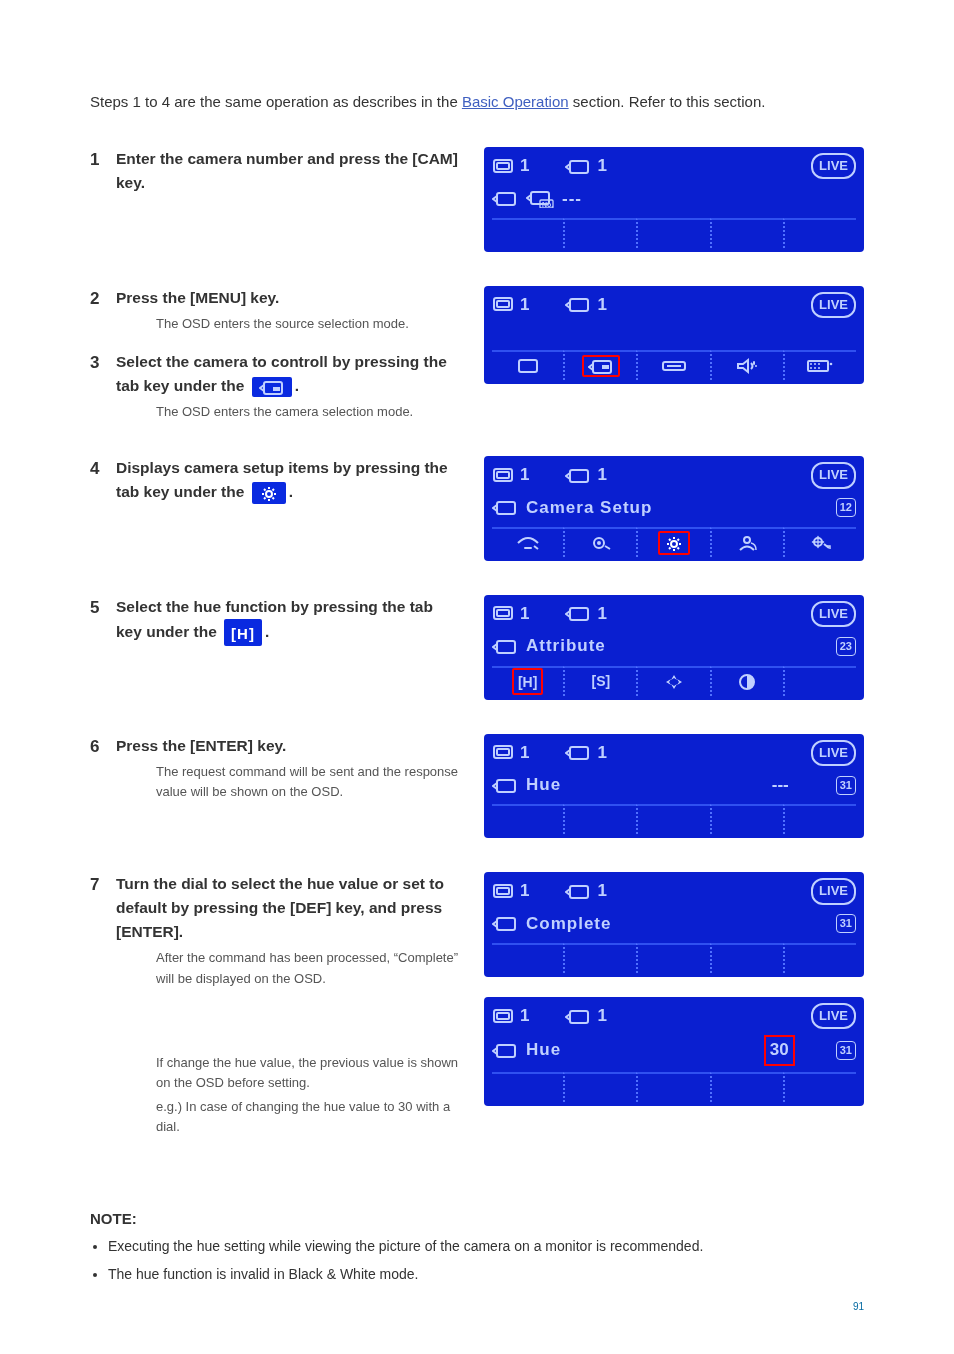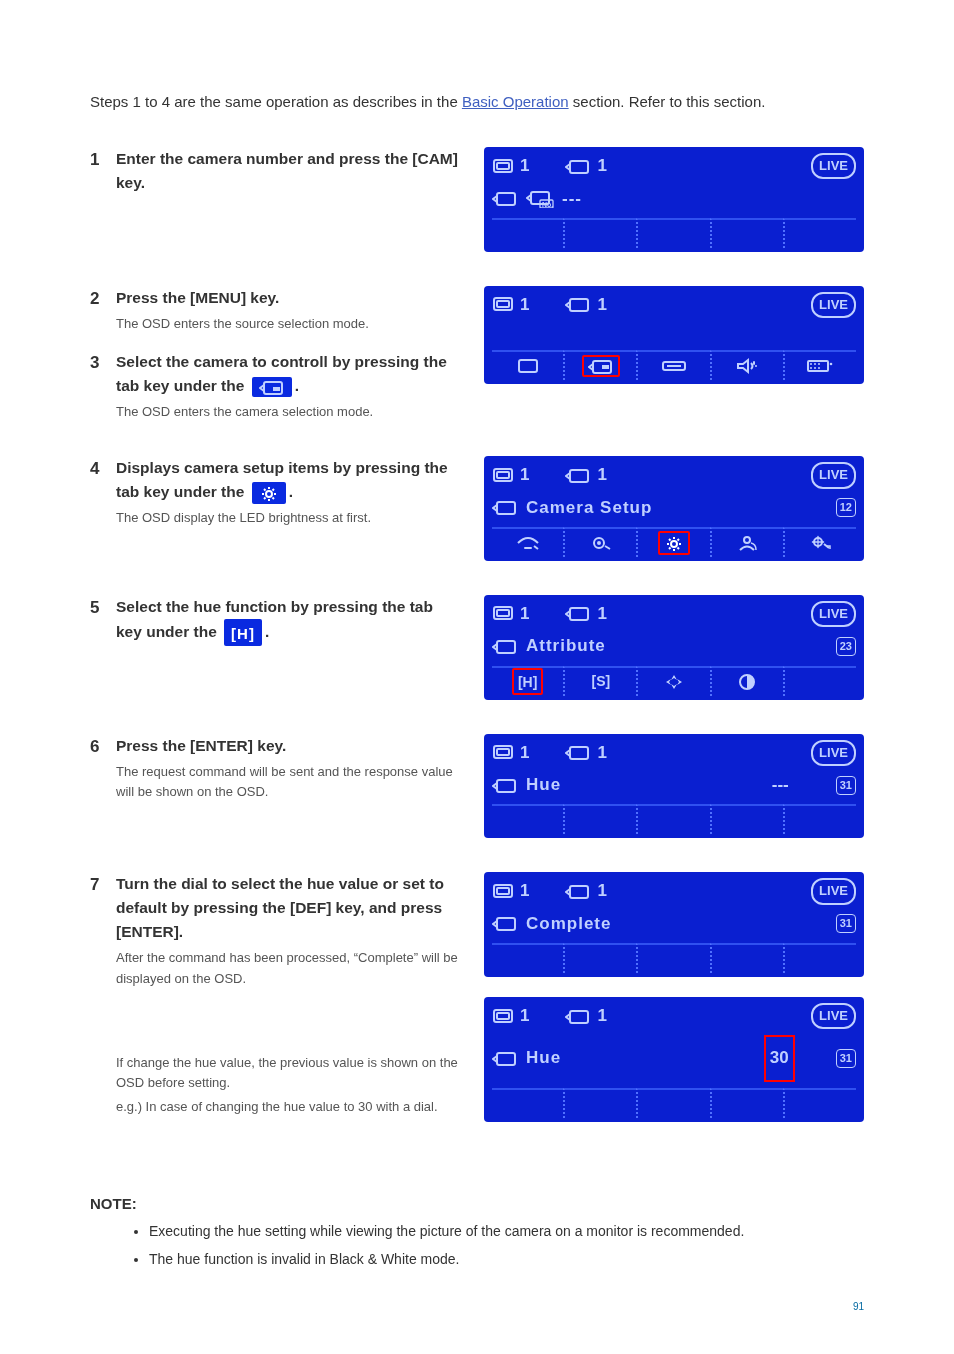--- a/index.html
+++ b/index.html
@@ -4,47 +4,47 @@
 <style>
 html,body{margin:0;padding:0;background:#fff;font-family:Helvetica,Arial,sans-serif;color:#333;font-size:14px;line-height:1.55;}
 .page{width:954px;min-height:1354px;margin:0 auto;padding:90px 90px 60px 90px;box-sizing:border-box;position:relative;}
 .hdr{font-size:20px;font-weight:700;color:#333;margin:0 0 12px 0;}
 .link{color:#3f5fc0;text-decoration:underline;}
 .row{display:flex;align-items:flex-start;margin-top:34px;}
 .txtcol{width:370px;flex:none;}
 .txtcol .num{float:left;width:26px;font-weight:700;font-size:17px;}
 .txtcol .body{margin-left:26px;font-size:15px;}
 .lbl{font-size:15.5px;font-weight:700;}
-.sub{font-size:13px;color:#555;margin-top:4px;}
+.sub{font-size:13px;color:#555;margin-top:4px;margin-left:40px;}
 .tag{display:inline-block;vertical-align:middle;background:#0a2ae0;color:#c0d0ff;padding:3px 7px 1px 7px;border-radius:2px;margin:0 3px;}
 .tag svg{display:block;}
 .tag.txt{font-weight:700;font-family:Arial,sans-serif;font-size:15px;color:#fff;letter-spacing:1px;}
 .scol{width:380px;flex:none;margin-left:auto;}
 
 
 .osd{background:#0a1fd0;color:#c0d0ff;border-radius:4px;width:100%;box-sizing:border-box;padding:6px 8px 4px 8px;font-family:Arial,sans-serif;}
 .osd .line1{display:flex;align-items:center;gap:6px;font-weight:700;font-size:17px;}
 .osd .grow{flex:1;}
 .badge{border:2px solid #c0d0ff;border-radius:5px;padding:1px 4px;font-size:13px;font-weight:700;color:#c0d0ff;}
 .live{border:2px solid #c0d0ff;border-radius:12px;padding:1px 6px;font-size:13px;font-weight:800;color:#c0d0ff;}
 .small{font-size:11px;border-width:1.5px;padding:0 3px;border-radius:4px;margin-left:7px;}
 .osd .line2{display:flex;align-items:center;gap:8px;font-weight:700;font-size:17px;margin-top:6px;}
 .osd .line2 .label{letter-spacing:1px;}
 .osd .val{font-weight:800;}
 .osd .dashrow{margin-top:6px;display:flex;}
 .osd .cell{flex:1;border-top:2px solid #3050f0;border-left:2px dotted #5070ff;height:28px;display:flex;align-items:center;justify-content:center;}
 .osd .cell:first-child{border-left:none;}
 .osd .cell .redbox{border:2px solid #ff0000;padding:2px 4px 0px 4px;border-radius:2px;display:inline-flex;}
 .osd .cellicon svg{display:block;color:#c0d0ff;}
-.redbox-inline{border:2px solid #ff0000;padding:8px 4px;display:inline-block;}
+.redbox-inline{border:2px solid #ff0000;padding:0 4px;display:inline-block;}
 
 .note{margin-top:70px;}
 .note h4{font-weight:700;font-size:15px;margin:0 0 6px 0;}
 .note ul{margin:0 0 0 18px;padding:0;}
-.note li{font-size:14px;margin-bottom:6px;margin-left:41px;}
+.note li{font-size:14px;margin-bottom:6px;}
 
 .pagenum{position:absolute;bottom:40px;right:90px;font-size:10px;color:#0369a1;}
 
 svg.icon{display:inline-block;vertical-align:middle;stroke:#c0d0ff;fill:none;stroke-width:2;}
 </style>
 </head>
 <body>
 
 <div class="page">
 
@@ -198,21 +198,20 @@
                     <line x1="0" y1="7" x2="0" y2="5"></line>
                     <line x1="-7" y1="0" x2="-5" y2="0"></line>
                     <line x1="7" y1="0" x2="5" y2="0"></line>
                     <line x1="-5" y1="-5" x2="-3.5" y2="-3.5"></line>
                     <line x1="5" y1="5" x2="3.5" y2="3.5"></line>
                     <line x1="-5" y1="5" x2="-3.5" y2="3.5"></line>
                     <line x1="5" y1="-5" x2="3.5" y2="-3.5"></line>
                   </g>
                 </g>
               </svg></span><span class="lbl">.</span></span>
-        <div class="sub">The OSD display the LED brightness at first.</div>
       </div>
     </div>
     <div class="scol">
       <div class="osd">
         <div class="line1">
           <span><svg class="icon" width="22" height="18">
                 <rect x="2" y="2" width="18" height="12" rx="2"></rect>
                 <rect x="5" y="5" width="12" height="6" rx="1"></rect>
               </svg></span>
           <span>1</span>

